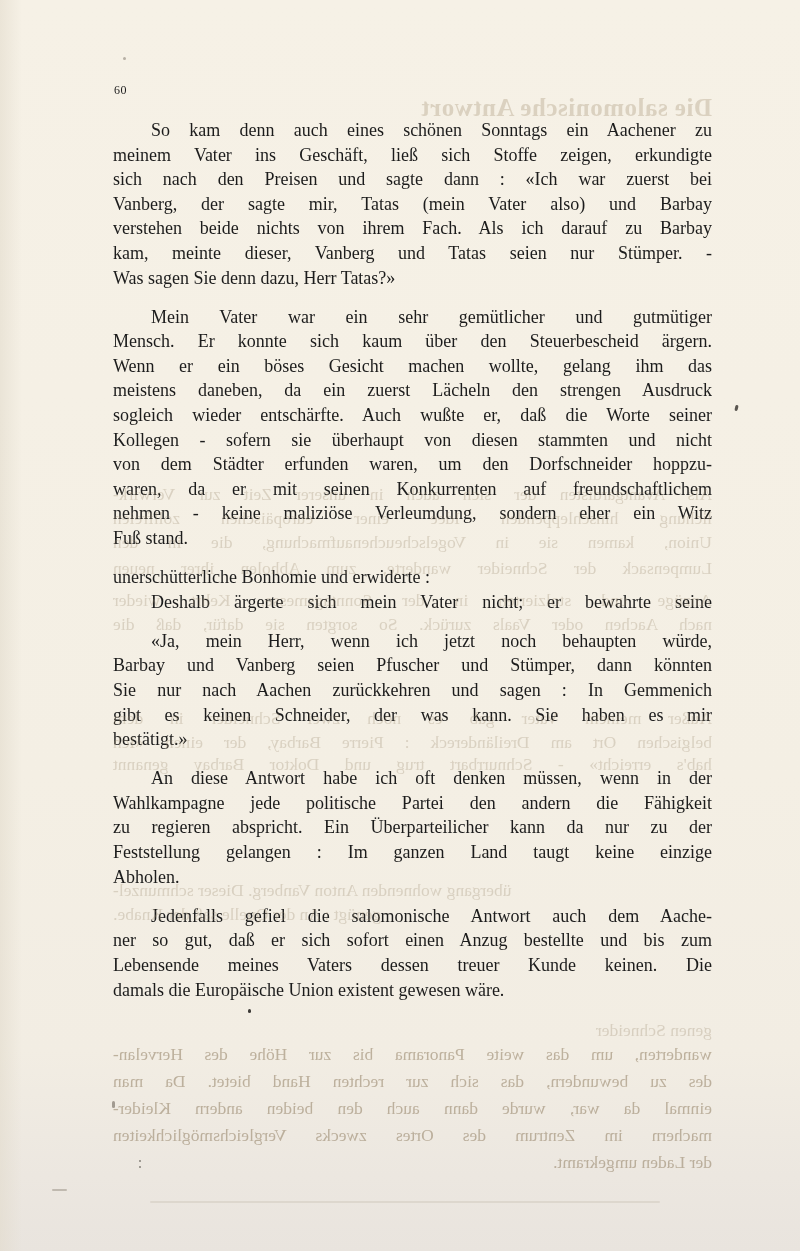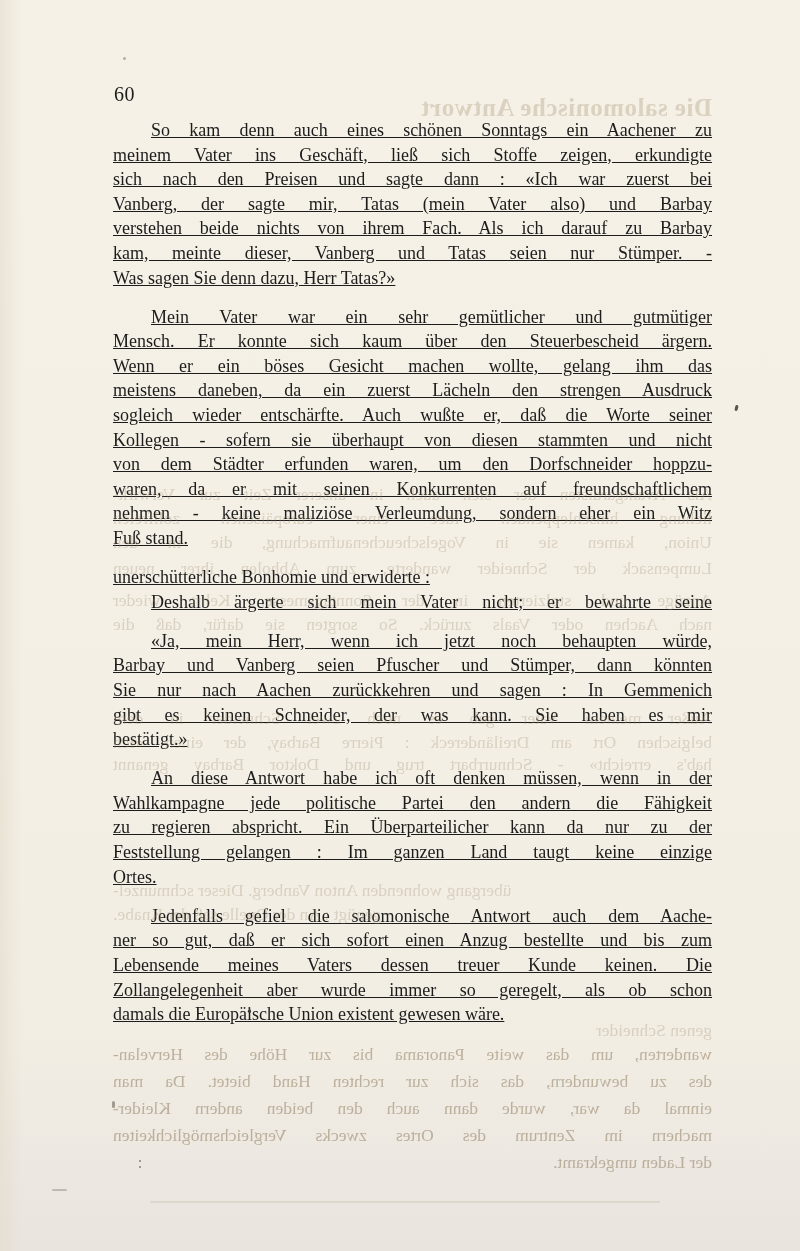--- a/index.html
+++ b/index.html
@@ -8,28 +8,28 @@
     width:800px;height:1251px;
     margin:0;
     overflow:hidden;
     background:
       linear-gradient(90deg, rgba(225,218,203,.55) 0px, rgba(225,218,203,0) 22px),
       linear-gradient(180deg, #f6f1e6 0%, #f4efe4 62%, #f2ede3 84%, #ece7e0 94%, #e9e4de 100%);
     font-family:"Liberation Serif", "DejaVu Serif", serif;
   }
   .pageno{
     position:absolute;left:114px;top:83px;
-    font-size:20px;color:#1d1d1d;letter-spacing:.5px;
+    font-size:12px;color:#1d1d1d;letter-spacing:.5px;
   }
   .text-column{
     position:absolute;left:113px;top:118px;width:599px;
     color:#1c1c1c;font-size:18px;line-height:24.6px;
   }
   .para{margin:0 0 14.5px 0;}
-  .line{text-align:justify;text-align-last:justify;text-decoration:underline;}
+  .line{text-align:justify;text-align-last:justify;}
   .line.first{text-indent:38px;}
   .line.last{text-align-last:left;}
 
   
   .ghost-heading{
     position:absolute;left:113px;top:94px;width:599px;
     transform:scaleX(-1);
     font-weight:bold;font-size:25px;letter-spacing:.5px;
     color:rgba(163,145,115,.33);
     text-align:left;
@@ -102,27 +102,26 @@
         <div class="line">Barbay und Vanberg seien Pfuscher und Stümper, dann könnten</div>
         <div class="line">Sie nur nach Aachen zurückkehren und sagen : In Gemmenich</div>
         <div class="line">gibt es keinen Schneider, der was kann. Sie haben es mir</div>
         <div class="line last">bestätigt.»</div>
       </div>
       <div class="para">
         <div class="line first">An diese Antwort habe ich oft denken müssen, wenn in der</div>
         <div class="line">Wahlkampagne jede politische Partei den andern die Fähigkeit</div>
         <div class="line">zu regieren abspricht. Ein Überparteilicher kann da nur zu der</div>
         <div class="line">Feststellung gelangen : Im ganzen Land taugt keine einzige</div>
-        <div class="line last">Ortes.</div>
+        <div class="line last">Abholen.</div>
       </div>
       <div class="para">
         <div class="line first">Jedenfalls gefiel die salomonische Antwort auch dem Aache-</div>
         <div class="line">ner so gut, daß er sich sofort einen Anzug bestellte und bis zum</div>
         <div class="line">Lebensende meines Vaters dessen treuer Kunde keinen. Die</div>
-        <div class="line">Zollangelegenheit aber wurde immer so geregelt, als ob schon</div>
         <div class="line last">damals die Europäische Union existent gewesen wäre.</div>
       </div>
     </div>
 
   <div>
       <div class="ghost-line" style="top: 482px;">Als Avantgardisten der sich auch in unserer Zeit zur Verwirk-</div>
       <div class="ghost-line" style="top: 506px;">lichung hinschleppenden Idee einer europäischen zollfreien</div>
       <div class="ghost-line" style="top: 530px;">Union, kamen sie in Vogelscheuchenaufmachung, die in den</div>
       <div class="ghost-line" style="top: 556px;">Lumpensack der Schneider wanderte, zum Abholen ihrer neuen</div>
       <div class="ghost-line" style="top: 588px;">Anzüge und stolzierten in der Sonntagsmesse. Kehrt wieder</div>

